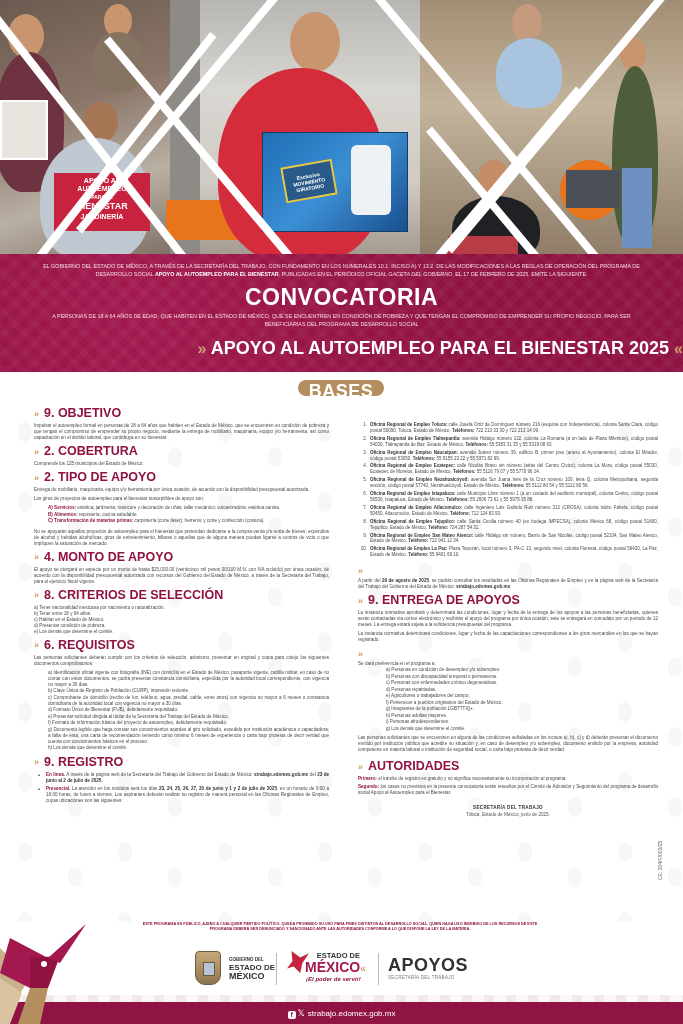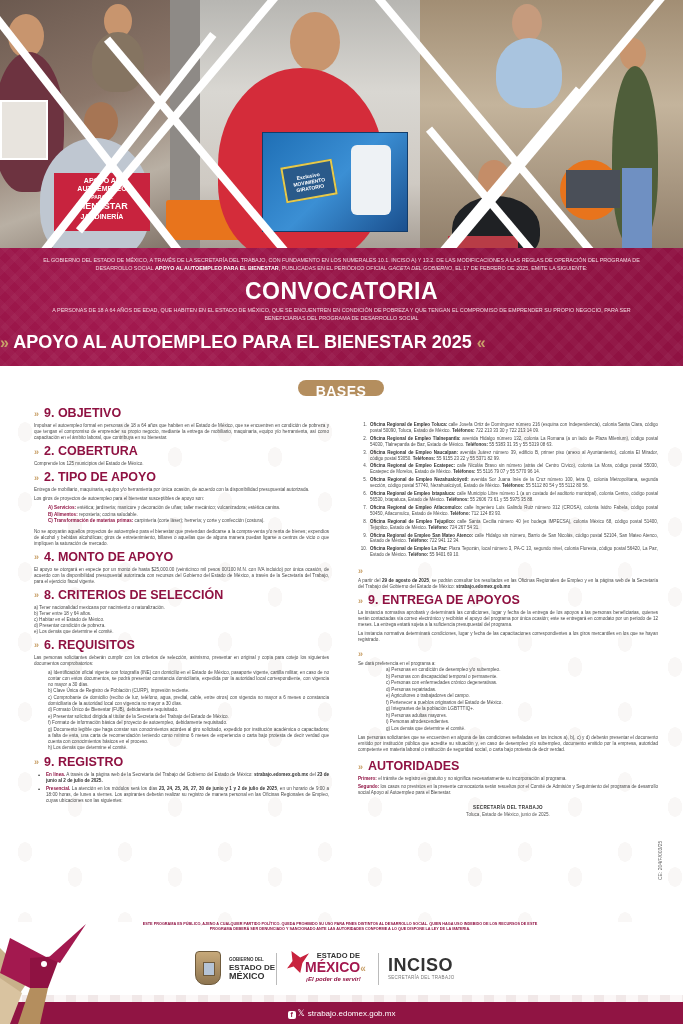--- a/index.html
+++ b/index.html
@@ -15,35 +15,35 @@
   .diag { position: absolute; background: #fff; width: 8px; height: 420px; transform-origin: center; }
   .person { position: absolute; border-radius: 50% 50% 40% 40%; }
   .head { position: absolute; border-radius: 50%; background: #c8956e; }
   .redjacket { background: #d42c3a; }
   .box-blue { position: absolute; background: linear-gradient(135deg,#1f6fb5,#3b8fd4 50%,#1a4f8e); border: 1px solid #123c6a; }
   .sign { position: absolute; background: #c8233e; color: #fff; font-weight: bold; text-align: center; font-size: 7px; line-height: 8px; padding-top: 4px; }
   .orangetray { position: absolute; background: #e8741c; border-radius: 3px; }
   .gold-strip { position: absolute; left: 0; top: 255px; width: 683px; height: 9px; background: #b48e5e; }
 
   
-  .banner { position: absolute; left: 0; top: 248px; width: 683px; height: 118px;
+  .banner { position: absolute; left: 0; top: 254px; width: 683px; height: 118px;
     background: radial-gradient(circle at 20% 40%, #a3194f 0%, #8f1242 60%), #901443; }
   .banner::before { content:""; position:absolute; inset:0;
     background-image: repeating-linear-gradient(45deg, rgba(255,255,255,0.03) 0 6px, transparent 6px 14px),
                       repeating-linear-gradient(-45deg, rgba(255,255,255,0.03) 0 6px, transparent 6px 14px); }
   .intro { position: absolute; left: 40px; width: 603px; top: 8px; color: #f3d9e2; font-size: 5.4px; line-height: 8px; text-align: center; text-transform: uppercase; }
   .intro b { color: #fff; }
   .intro i { font-style: italic; }
   .conv { position: absolute; left: 0; width: 683px; top: 30px; text-align: center; color: #fff; font-weight: bold; font-size: 23px; letter-spacing: 0.5px; }
   .audience { position: absolute; left: 40px; width: 603px; top: 58px; text-align: center; color: #f3d9e2; font-size: 5.4px; line-height: 8px; text-transform: uppercase; }
-  .program { position: absolute; left: 0; width: 683px; top: 84px; text-align: left; color: #fff; font-weight: bold; font-size: 18px; }
+  .program { position: absolute; left: 0; width: 683px; top: 84px; text-align: right; color: #fff; font-weight: bold; font-size: 18px; }
   .program .chev { color: #c9a16a; font-size: 16px; }
 
   .bases { position: absolute; left: 298px; top: 380px; width: 86px; height: 16px; border-radius: 12px; background: #b48e5e;
-    color: #fff; font-weight: bold; font-size: 14px; text-align: center; line-height: 22px; letter-spacing: 0.5px; }
+    color: #fff; font-weight: bold; font-size: 18px; text-align: center; line-height: 22px; letter-spacing: 0.5px; }
 
   
   .content { position: absolute; left: 0; top: 402px; width: 683px; height: 520px;
     background-color: #fff; }
   .content::before { content:""; position:absolute; inset:0; opacity:0.35;
     background-image: radial-gradient(ellipse 18px 24px at 25px 30px, #efe9e6 40%, transparent 41%),
                       radial-gradient(ellipse 18px 24px at 75px 55px, #efe9e6 40%, transparent 41%);
     background-size: 100px 70px; }
   .col { position: absolute; top: 0; }
   .colL { left: 34px; width: 295px; }
@@ -366,21 +366,21 @@
   </div>
   <div class="vline" style="left:276px;"></div>
   <div class="logo-edo">
     <div class="bird-small"></div>
     <div class="edo-top">ESTADO DE</div>
     <div class="edo-mex"><span>MÉXICO</span><span class="ch">«</span></div>
     <div class="edo-sub">¡El poder de servir!</div>
   </div>
   <div class="vline" style="left:378px;"></div>
   <div class="logo-trab">
-    <div class="trab-big">INCISO</div>
+    <div class="trab-big">APOYOS</div>
     <div class="trab-sub">SECRETARÍA DEL TRABAJO</div>
   </div>
 </div>
 
 <div class="bottom-pattern"></div>
 <div class="bottom-bar"></div>
 <div class="social">
   <span class="ic">f</span><span class="x">𝕏</span><span>strabajo.edomex.gob.mx</span>
 </div>
 

